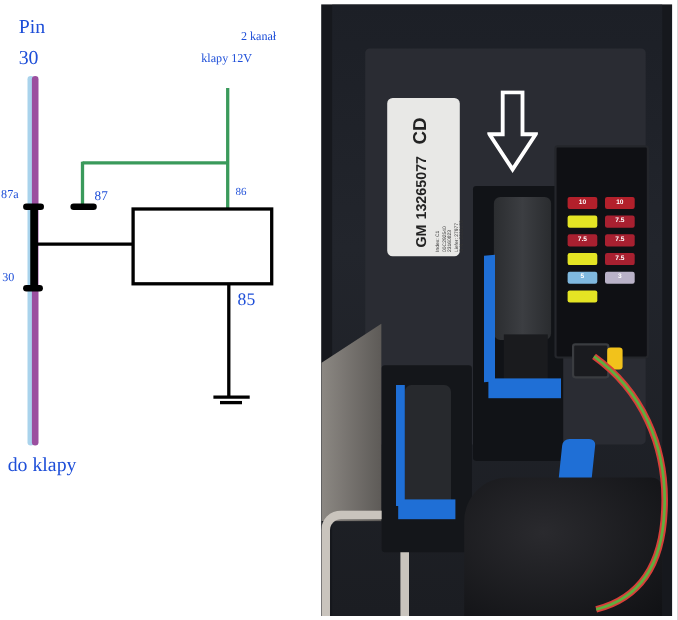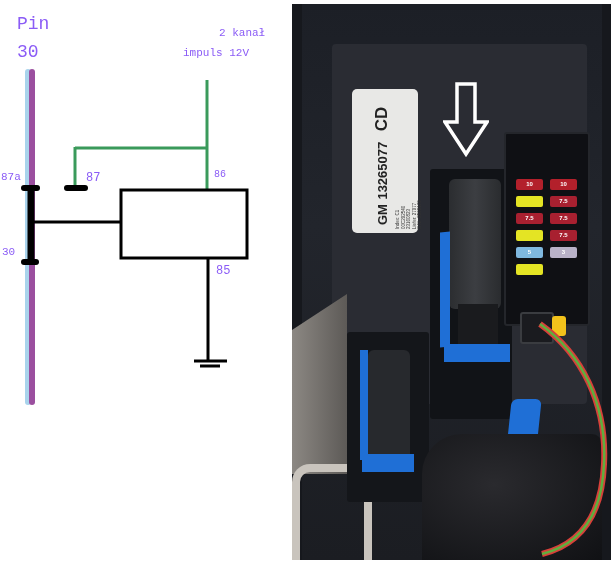--- a/index.html
+++ b/index.html
@@ -1,35 +1,36 @@
 <!DOCTYPE html>
 <html><head>
 <meta charset="utf-8">
 <style>
   html, body { margin:0; padding:0; background:#ffffff; }
   body { width:616px; height:564px; position:relative; overflow:hidden; font-family:"DejaVu Sans", sans-serif; }
   #diagram { position:absolute; left:0; top:0; width:290px; height:564px; }
-  .lbl { position:absolute; color:#8b5cf6; white-space:nowrap; font-family:Liberation Mono, monospace; }
+  .lbl { position:absolute; color:#1d4ed8; white-space:nowrap; font-family:Liberation Serif, serif; }
   #photo { position:absolute; left:292px; top:4px; width:319px; height:556px; background:#16181d; overflow:hidden; }
   .ph { position:absolute; }
   .fuse { position:absolute; width:27px; height:11px; border-radius:2px; font-family:"Liberation Sans", sans-serif; font-size:6px; color:#fff; text-align:center; line-height:11px; font-weight:bold; }
 </style>
 </head>
 <body>
 
 <div id="diagram">
   <span class="lbl" style="left:17px; top:14px; font-size:18px;">Pin</span>
   <span class="lbl" style="left:17px; top:42px; font-size:18px;">30</span>
   <span class="lbl" style="left:183px; top:27px; font-size:11px;margin-left:36px;">2 kanał</span>
-  <span class="lbl" style="left:183px; top:47px; font-size:11px;">impuls 12V</span>
+  <span class="lbl" style="left:183px; top:47px; font-size:11px;">klapy 12V</span>
   <span class="lbl" style="left:1px; top:171px; font-size:11px;text-align:center;">87a</span>
   <span class="lbl" style="left:86px; top:171px; font-size:12px;text-align:center;">87</span>
   <span class="lbl" style="left:214px; top:169px; font-size:10px;text-align:center;">86</span>
   <span class="lbl" style="left:2px; top:246px; font-size:11px;">30</span>
-  <span class="lbl" style="left:216px; top:264px; font-size:12px;">85</span>
+  <span class="lbl" style="left:216px; top:264px; font-size:16px;">85</span>
+  <span class="lbl" style="left:7px; top:412px; font-size:18px;">do klapy</span>
 
   <svg width="290" height="564" style="position:absolute;left:0;top:0;">
     <line x1="28" y1="72" x2="28" y2="402" stroke="#a9d3ec" stroke-width="6" stroke-linecap="round"></line>
     <line x1="32" y1="72" x2="32" y2="402" stroke="#9b4f9f" stroke-width="6" stroke-linecap="round"></line>
     <line x1="207" y1="80" x2="207" y2="190" stroke="#3a9a5b" stroke-width="3"></line>
     <line x1="75" y1="148" x2="208" y2="148" stroke="#3a9a5b" stroke-width="3"></line>
     <line x1="75" y1="147" x2="75" y2="187" stroke="#3a9a5b" stroke-width="3"></line>
     <line x1="67" y1="188" x2="85" y2="188" stroke="#000" stroke-width="6" stroke-linecap="round"></line>
     <line x1="24" y1="188" x2="37" y2="188" stroke="#000" stroke-width="6" stroke-linecap="round"></line>
     <line x1="24" y1="262" x2="36" y2="262" stroke="#000" stroke-width="6" stroke-linecap="round"></line>

